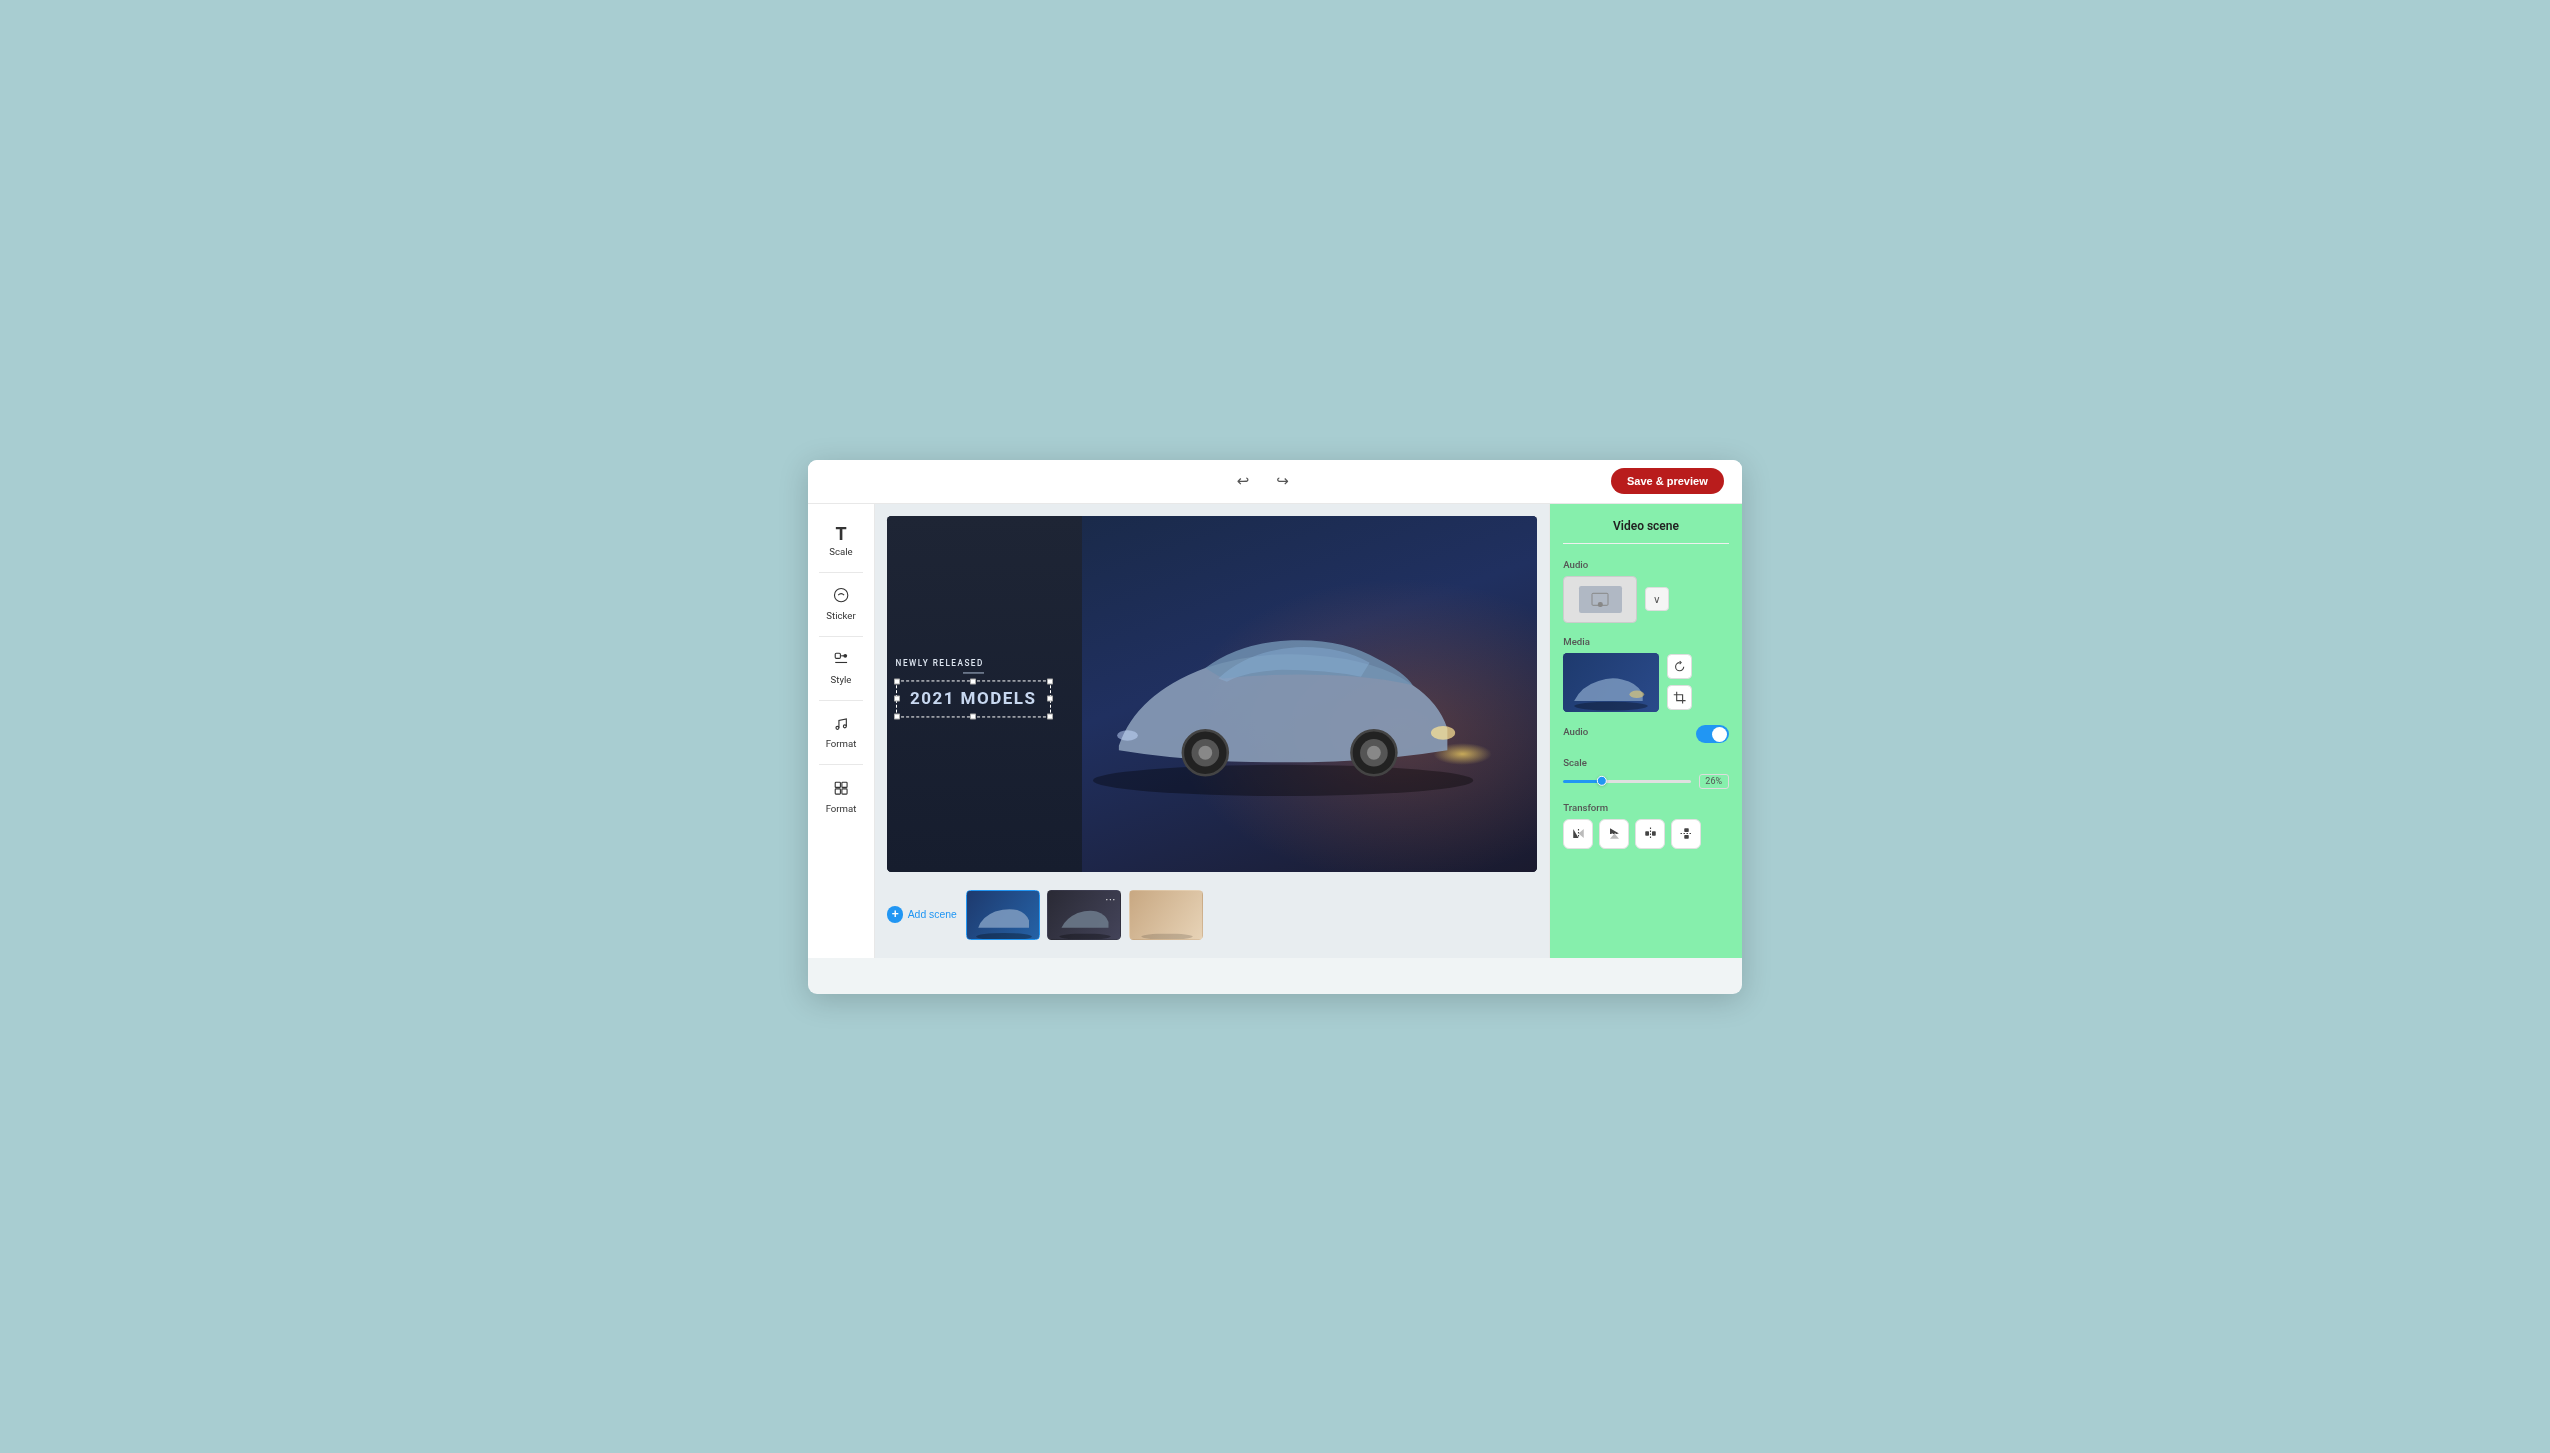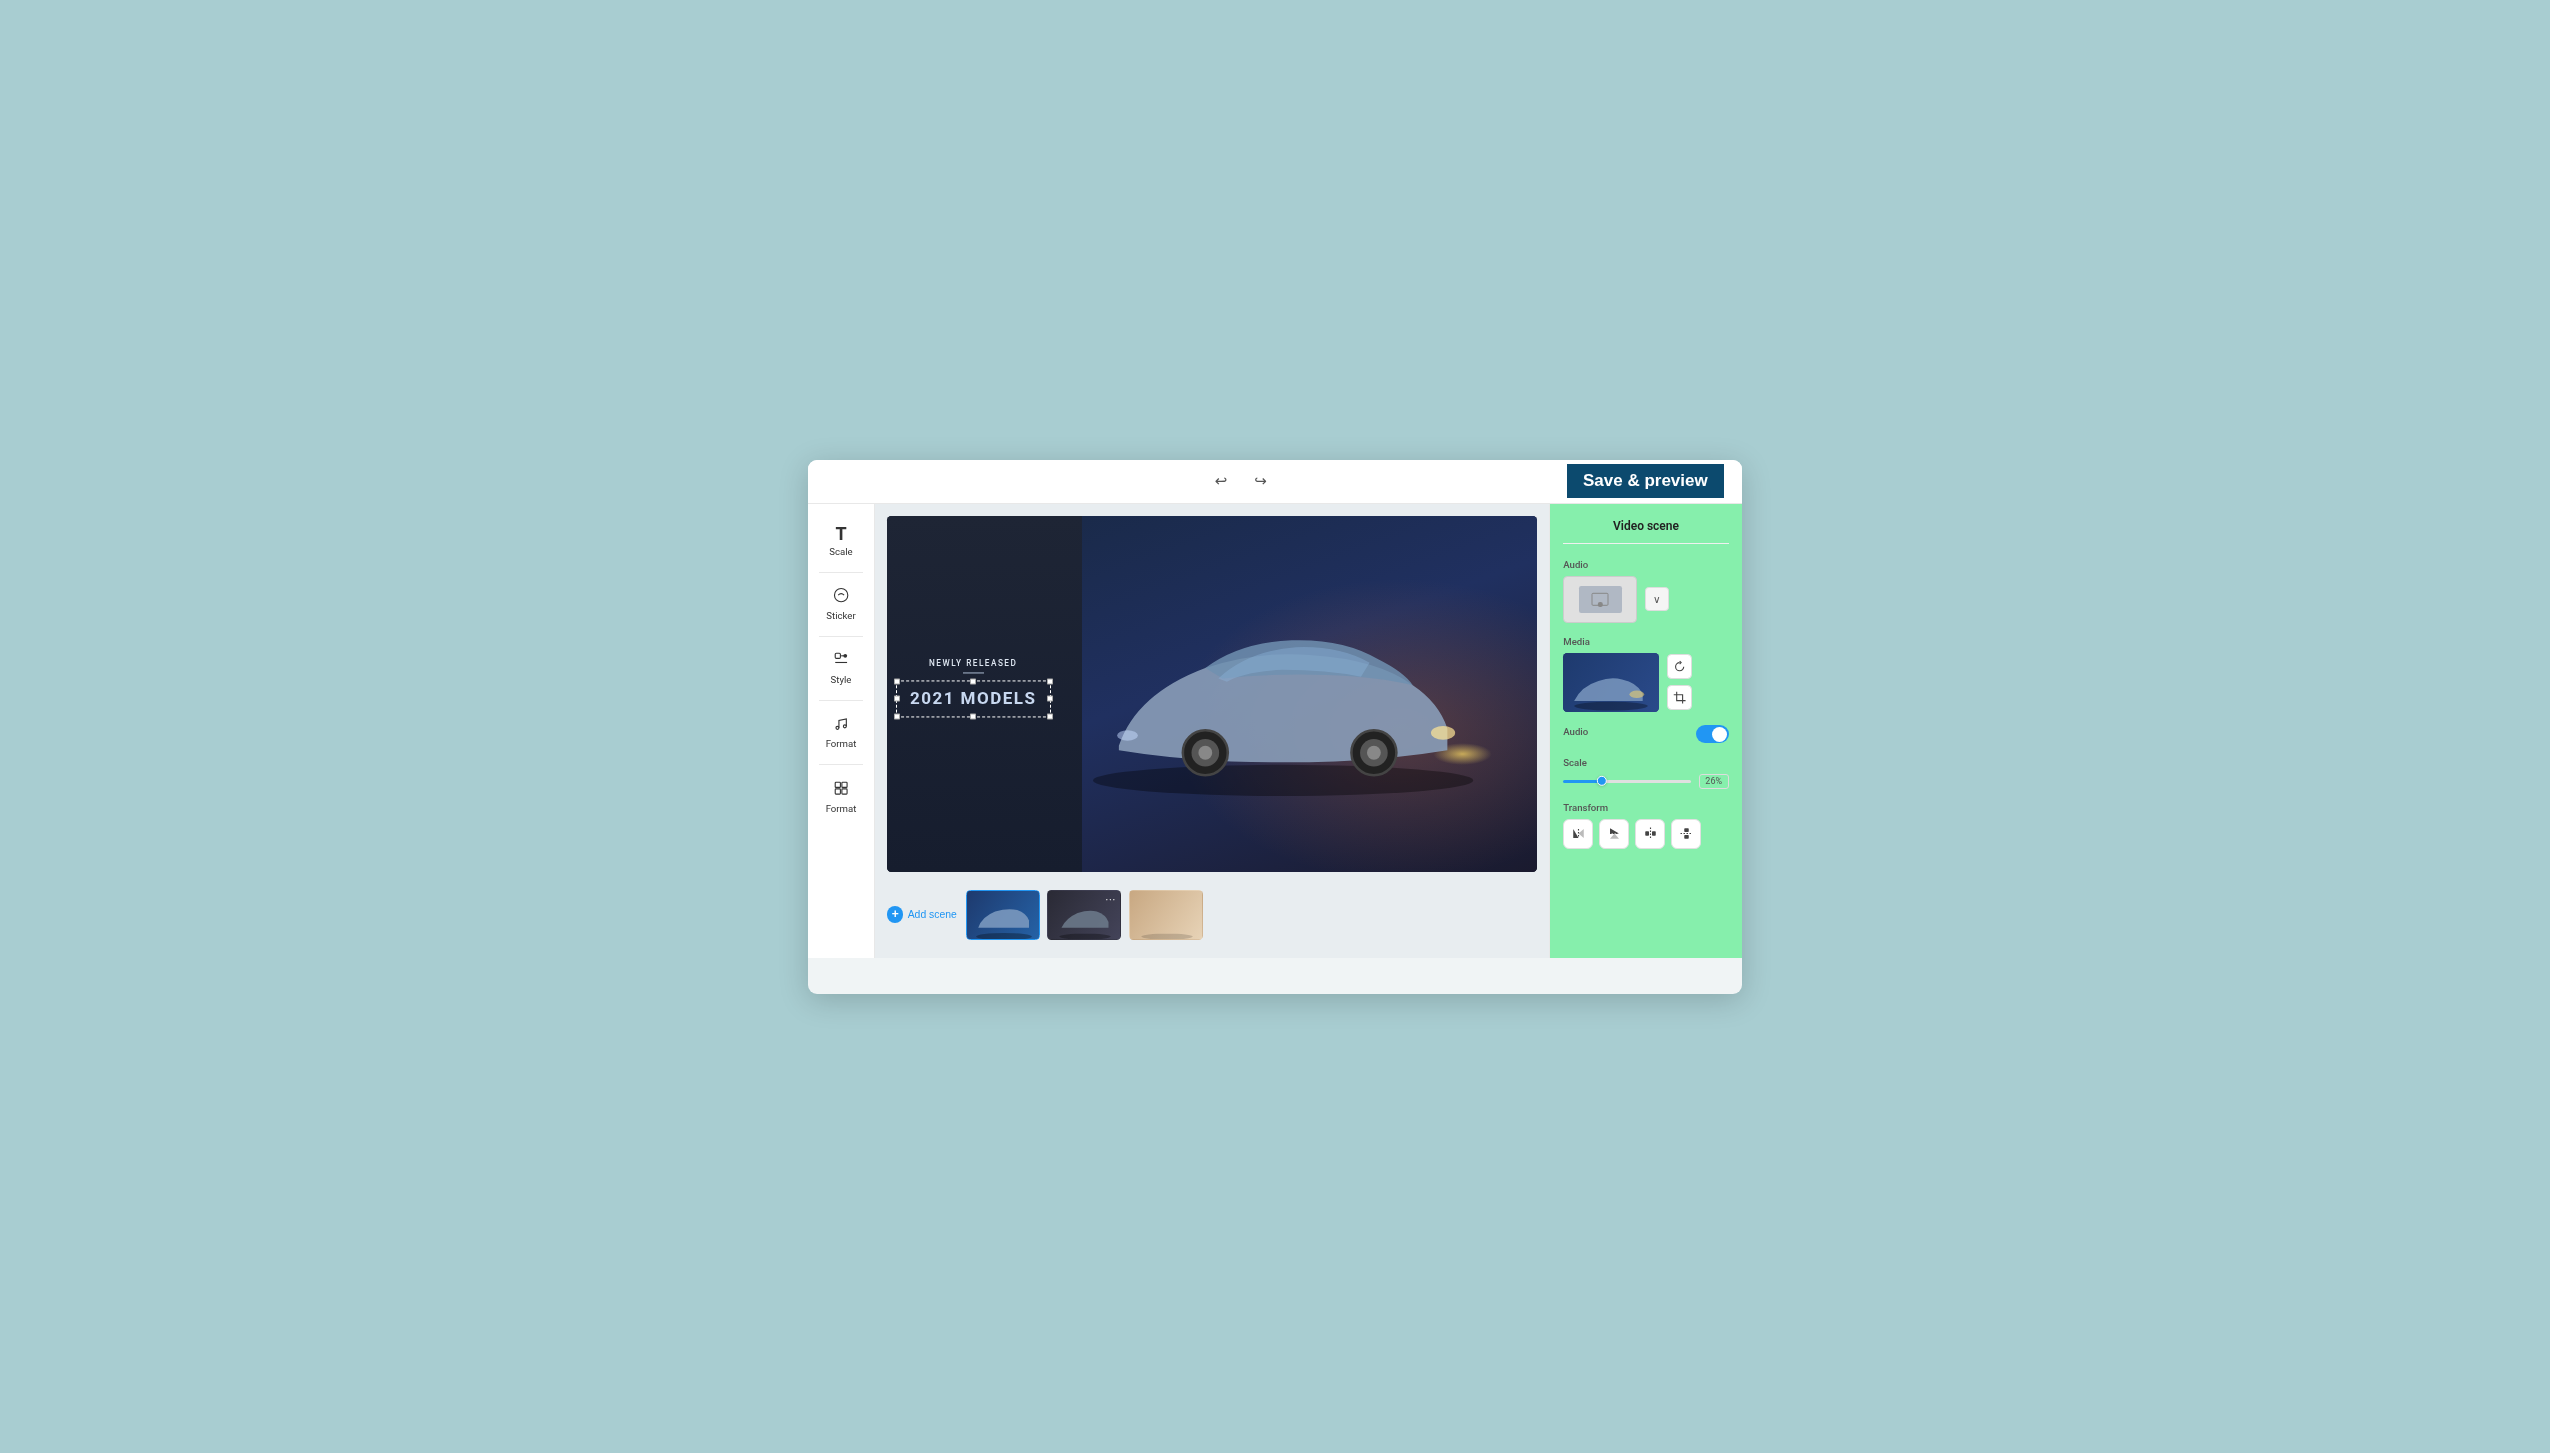--- a/index.html
+++ b/index.html
@@ -37,26 +37,26 @@
     }
     .header-btn {
       background: none;
       border: none;
       cursor: pointer;
       font-size: 15px;
       color: #555;
       padding: 3px 6px;
     }
     .save-preview-btn {
-      background: #0c4a6e;
+      background: #b91c1c;
       color: #fff;
       border: none;
-      border-radius: 0;
+      border-radius: 13px;
       padding: 7.4px 16.3px;
-      font-size: 17px;
+      font-size: 11px;
       font-weight: 600;
       cursor: pointer;
     }
     
     .main-layout {
       display: flex;
       height: calc(100% - 44px);
     }
     
     .left-sidebar {
@@ -117,21 +117,21 @@
       width: 44%;
       height: 100%;
       background: linear-gradient(180deg, #1e2535 0%, #161d2e 100%);
     }
     .overlay-text-area {
       position: absolute;
       top: 50%;
       left: 3%;
       transform: translateY(-60%);
       color: #fff;
-      text-align: center;
+      text-align: left;
     }
     .newly-released-label {
       font-size: 8.2px;
       letter-spacing: 1.5px;
       font-weight: 500;
       color: #dde5f0;
       margin-bottom: 4.4px;
     }
     .newly-line {
       width: 21px;

